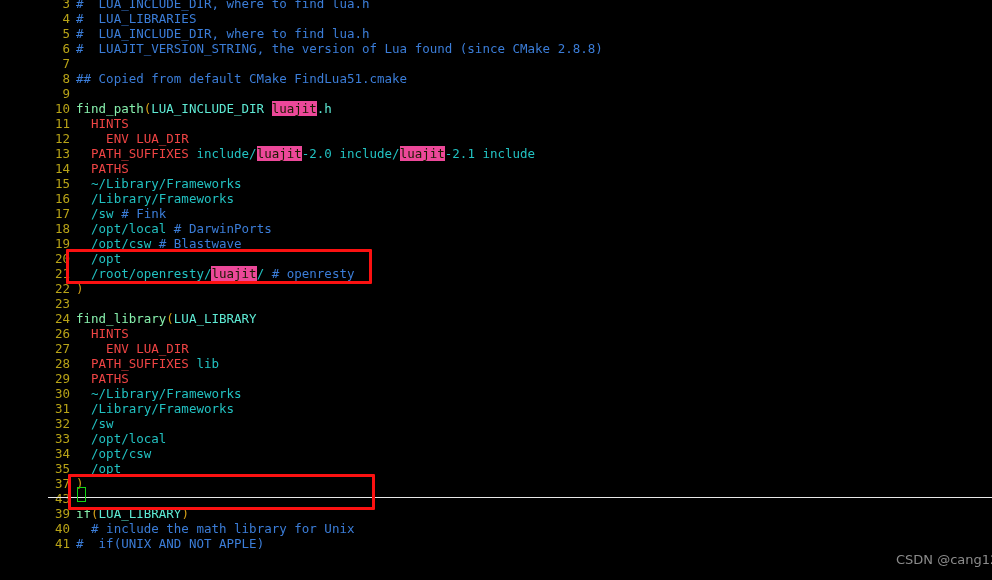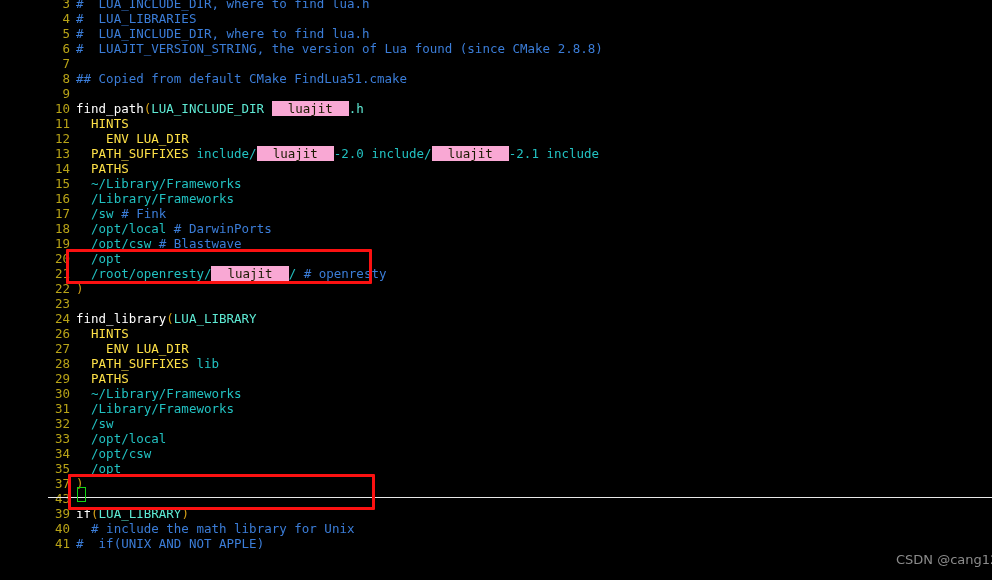--- a/index.html
+++ b/index.html
@@ -49,29 +49,29 @@
   }
 
   .code-text {
     display: inline;
     margin-left: 6px;
   }
 
   
   .t-comment  { color: #3b7dd8; }
   .t-hash     { color: #3b7dd8; }
-  .t-func     { color: #ffffff; }
+  .t-func     { color: #86efac; }
   .t-paren    { color: #d4a017; }
   .t-var      { color: #5eead4; }
-  .t-kw       { color: #fde047; }
+  .t-kw       { color: #ef4444; }
   .t-plain    { color: #22c2c2; }
   .hl {
-    background: #f9a8d4;
+    background: #ec4899;
     color: #1a1a00;
-    padding: 0 16px;
+    padding: 0 0px;
   }
 
   
   .cursor-box {
     position: absolute;
     border: 1px solid #14d414;
     box-sizing: border-box;
     pointer-events: none;
   }
 

